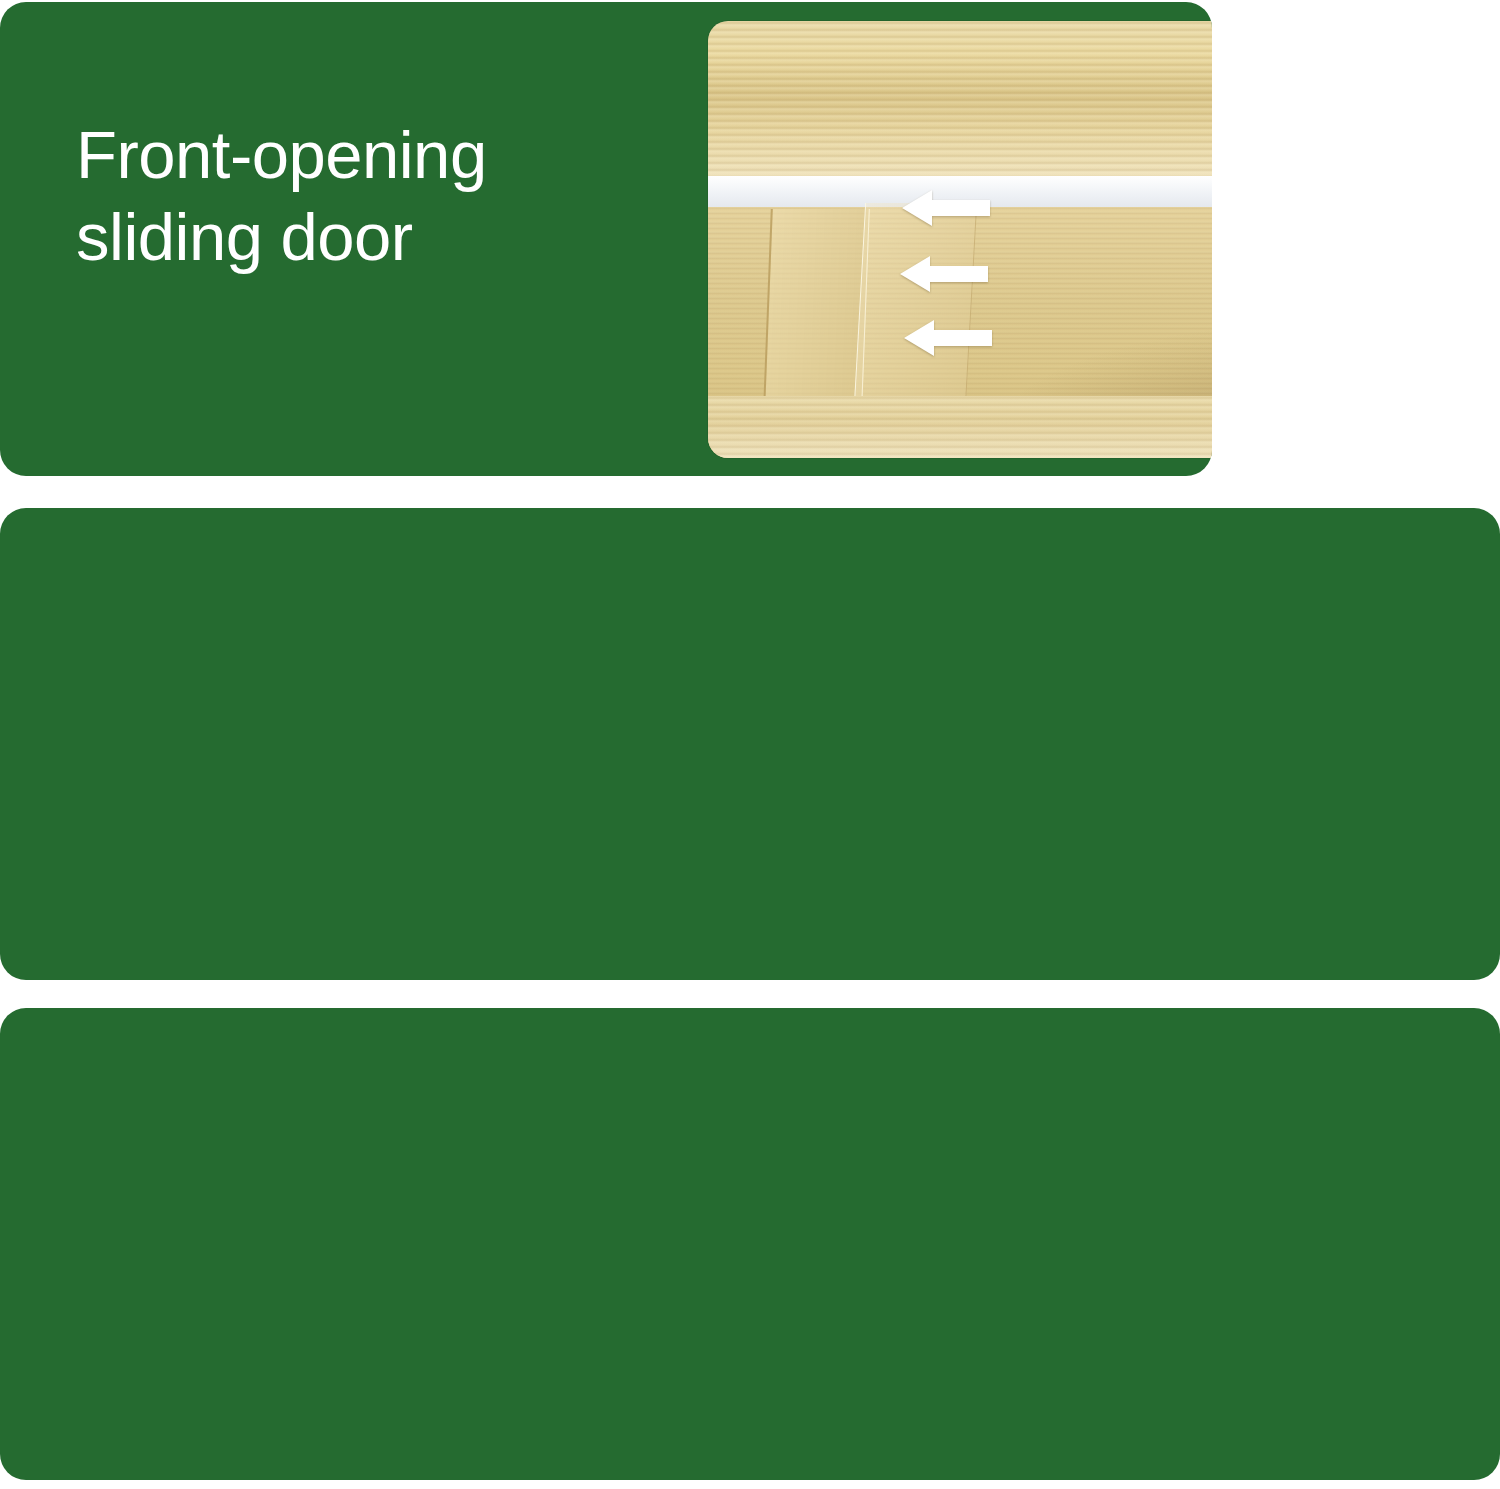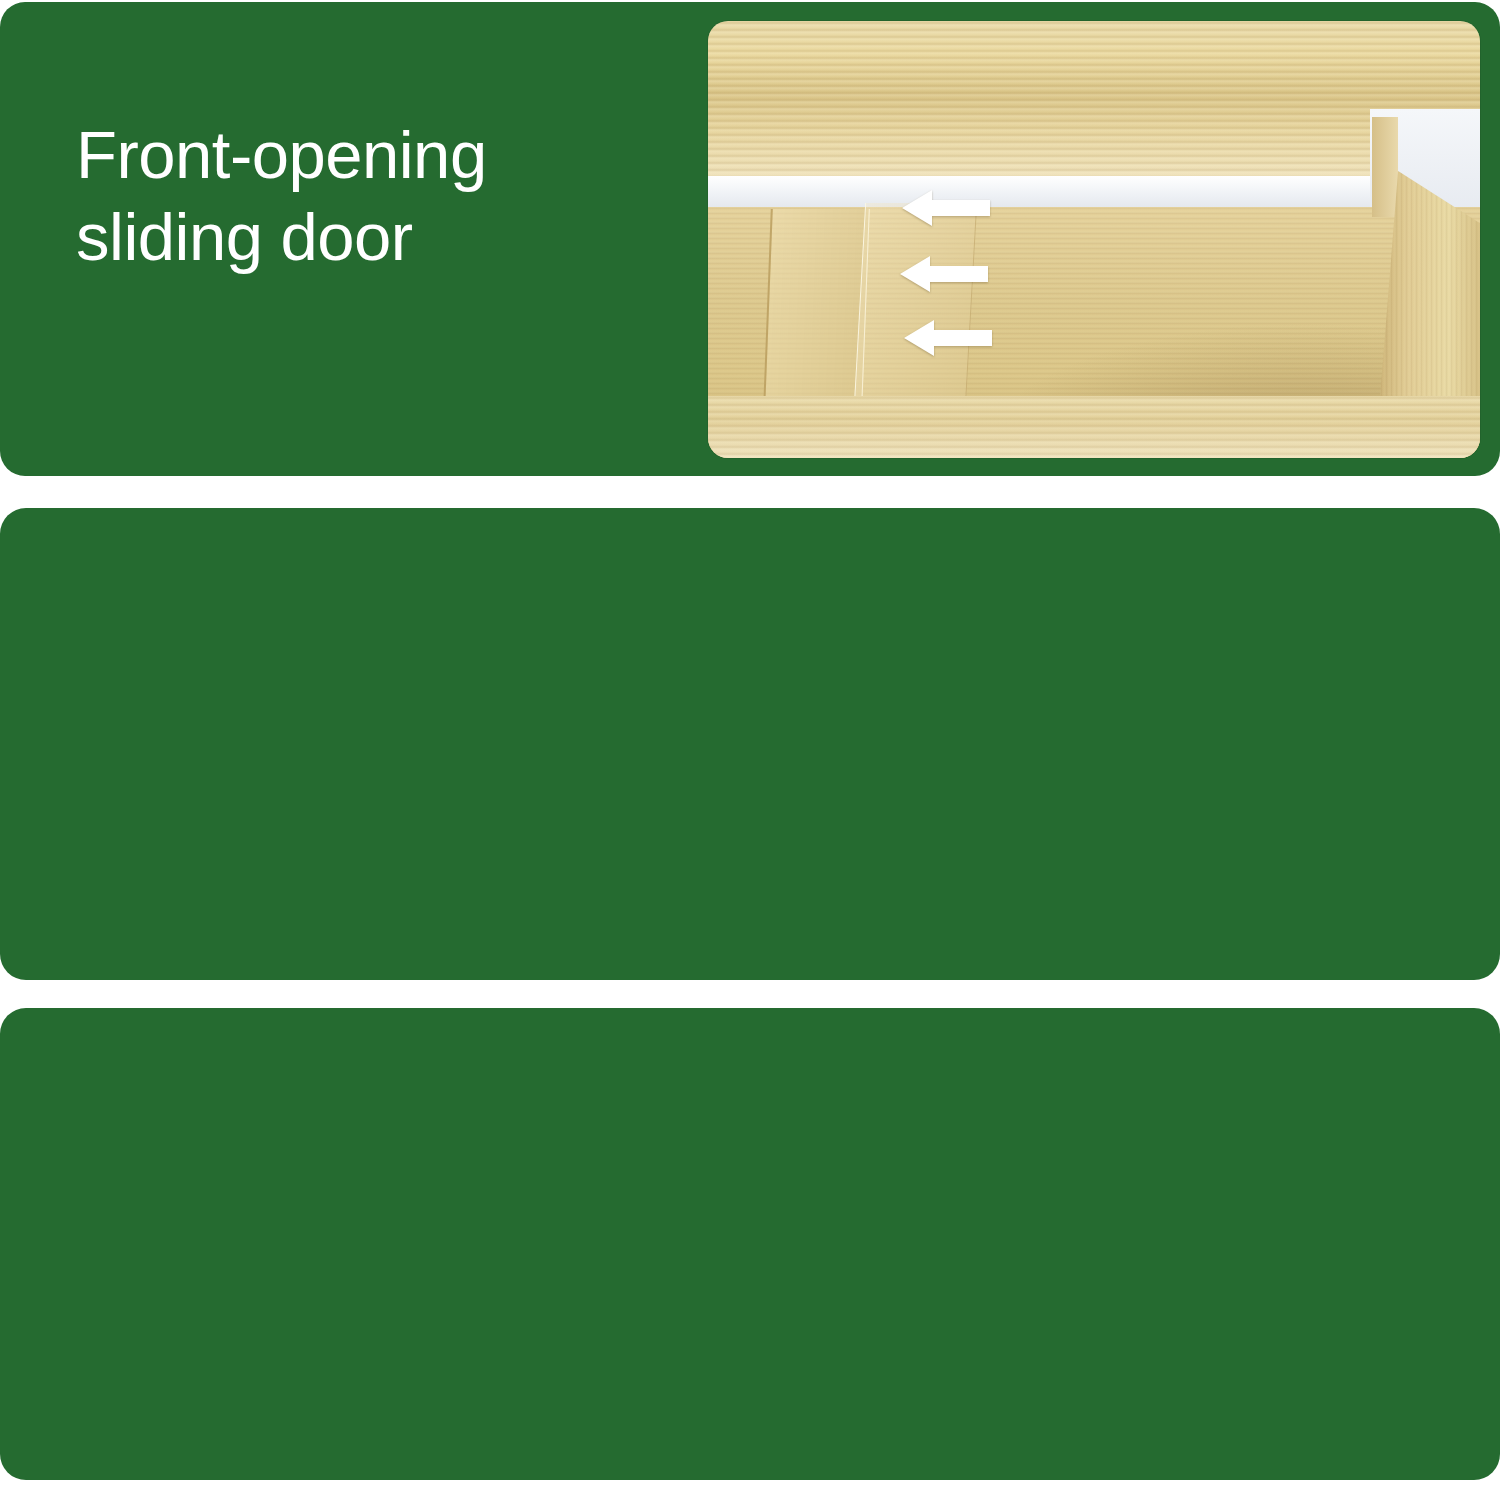--- a/index.html
+++ b/index.html
@@ -22,21 +22,21 @@
     top: 0;
   }
 
   
   .panel {
     position: absolute;
     background: #256B30;
     border-radius: 26px;
     overflow: hidden;
   }
-  .panel-1 { left: 0px;  top: 2px;    width: 1500px; height: 474px; border-radius: 25px; }
+  .panel-1 { left: 0px;  top: 2px;    width: 1212px; height: 474px; }
   .panel-2 { left: 0px;  top: 508px;  width: 1500px; height: 472px; }
   .panel-3 { left: 0px;  top: 1008px; width: 1500px; height: 472px; }
 
   
   .caption {
     position: absolute;
     color: #ffffff;
     font-weight: 400;
     letter-spacing: -0.5px;
     line-height: 1.22;

